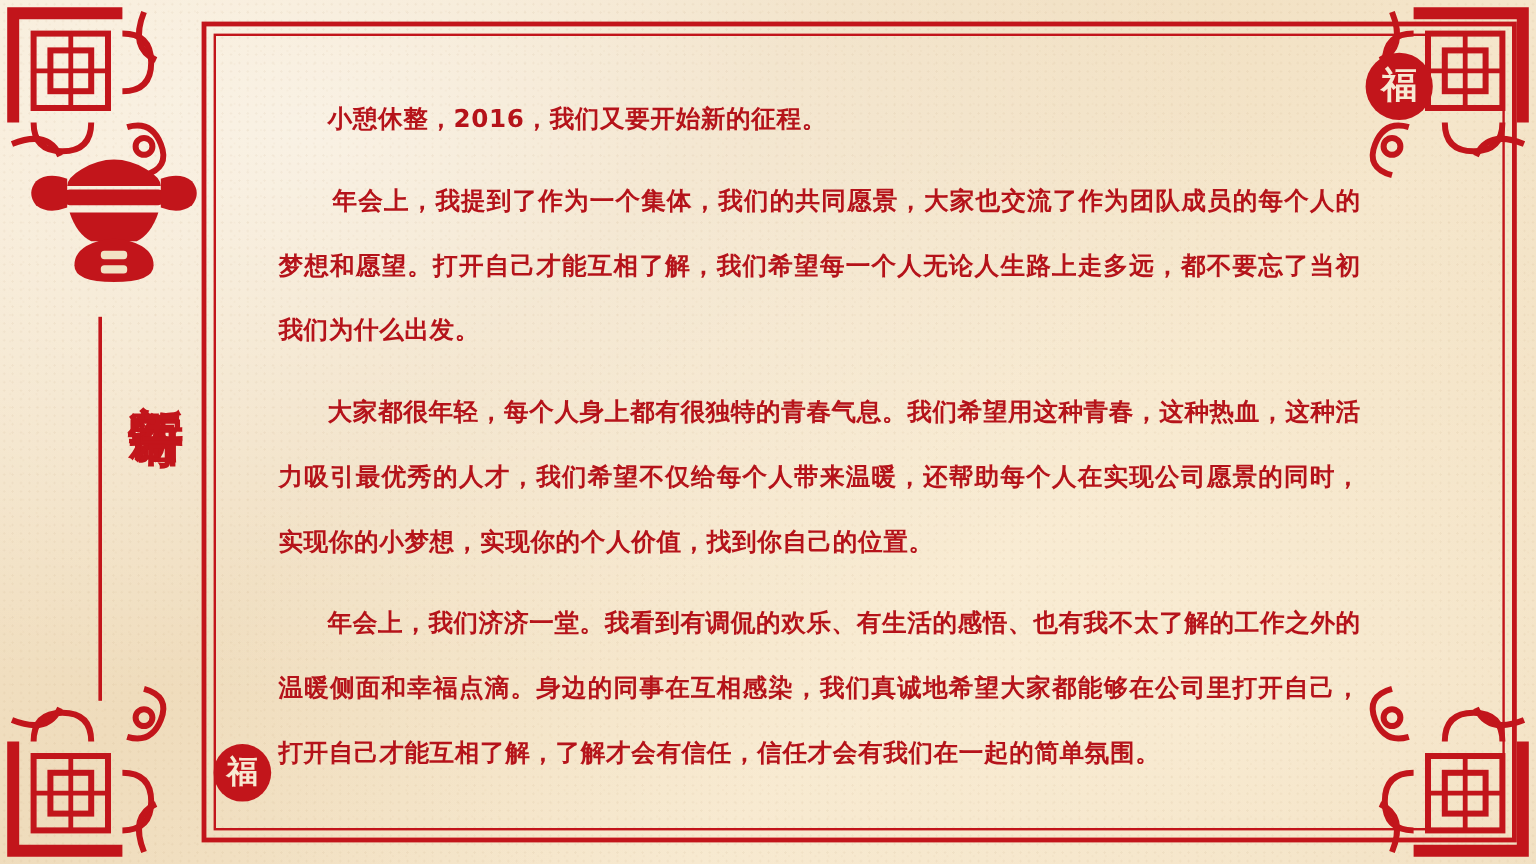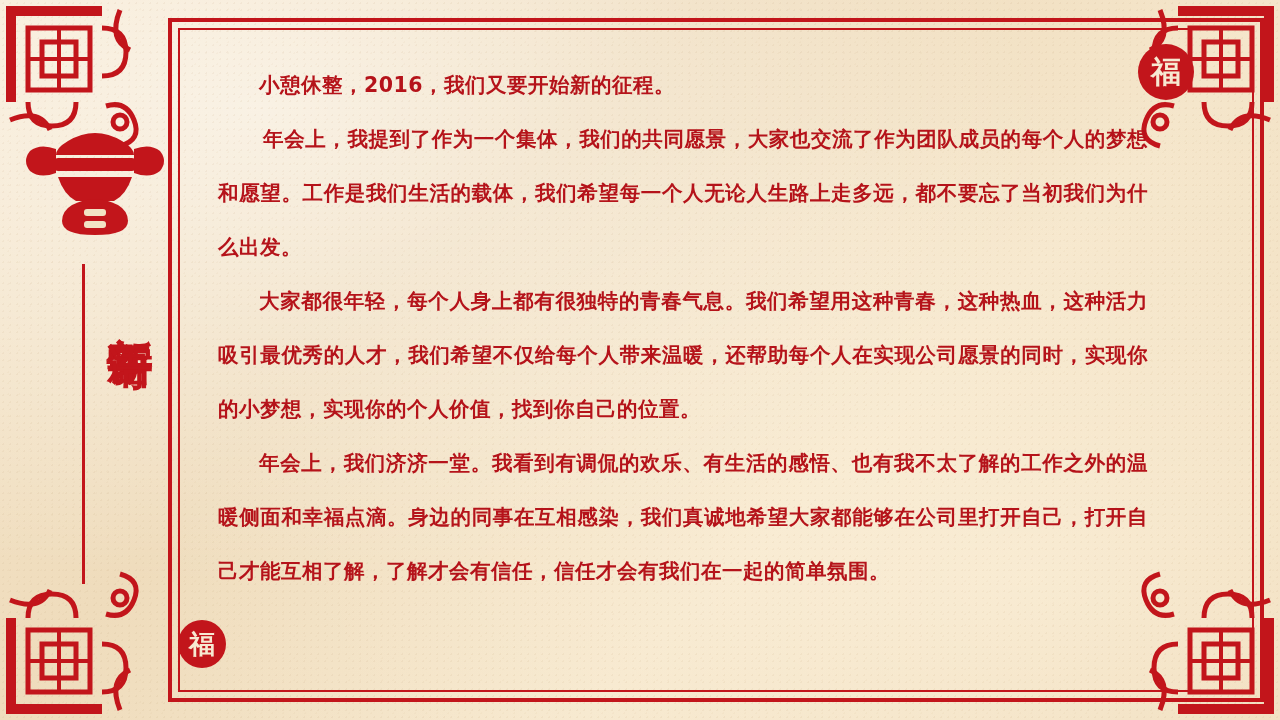--- a/index.html
+++ b/index.html
@@ -133,21 +133,21 @@
     top: 58px;
     width: 930px;
     color: #b5131a;
     font-size: 20.5px;
     font-weight: bold;
     line-height: 54px;
     font-family: "DejaVu Sans", "Liberation Sans", sans-serif;
     letter-spacing: 0.5px;
   }
   .body-text p {
-    margin: 0;
+    margin: 14px;
     text-indent: 2em;
     text-align: justify;
     text-justify: inter-ideograph;
   }
   .body-text p.lead-space { text-indent: 2.2em; }
 </style>
 </head>
 <body>
 
 <div class="slide">
@@ -228,18 +228,18 @@
   <div class="frame-inner"></div>
 
   <div class="left-rule"></div>
   <div class="vtitle">新年寄语</div>
 
   <div class="seal seal-top-right">福</div>
   <div class="seal seal-bottom-left">福</div>
 
   <div class="body-text">
     <p>小憩休整，2016，我们又要开始新的征程。</p>
-    <p class="lead-space">年会上，我提到了作为一个集体，我们的共同愿景，大家也交流了作为团队成员的每个人的梦想和愿望。工作是我们生活的载体，我们希望每一个人无论人生路上走多远，都不要忘了当初我们为什么出发。</p>
+    <p class="lead-space">年会上，我提到了作为一个集体，我们的共同愿景，大家也交流了作为团队成员的每个人的梦想和愿望。打开自己才能互相了解，我们希望每一个人无论人生路上走多远，都不要忘了当初我们为什么出发。</p>
     <p>大家都很年轻，每个人身上都有很独特的青春气息。我们希望用这种青春，这种热血，这种活力吸引最优秀的人才，我们希望不仅给每个人带来温暖，还帮助每个人在实现公司愿景的同时，实现你的小梦想，实现你的个人价值，找到你自己的位置。</p>
     <p>年会上，我们济济一堂。我看到有调侃的欢乐、有生活的感悟、也有我不太了解的工作之外的温暖侧面和幸福点滴。身边的同事在互相感染，我们真诚地希望大家都能够在公司里打开自己，打开自己才能互相了解，了解才会有信任，信任才会有我们在一起的简单氛围。</p>
   </div>
 
 </div>
 
 </body></html>

